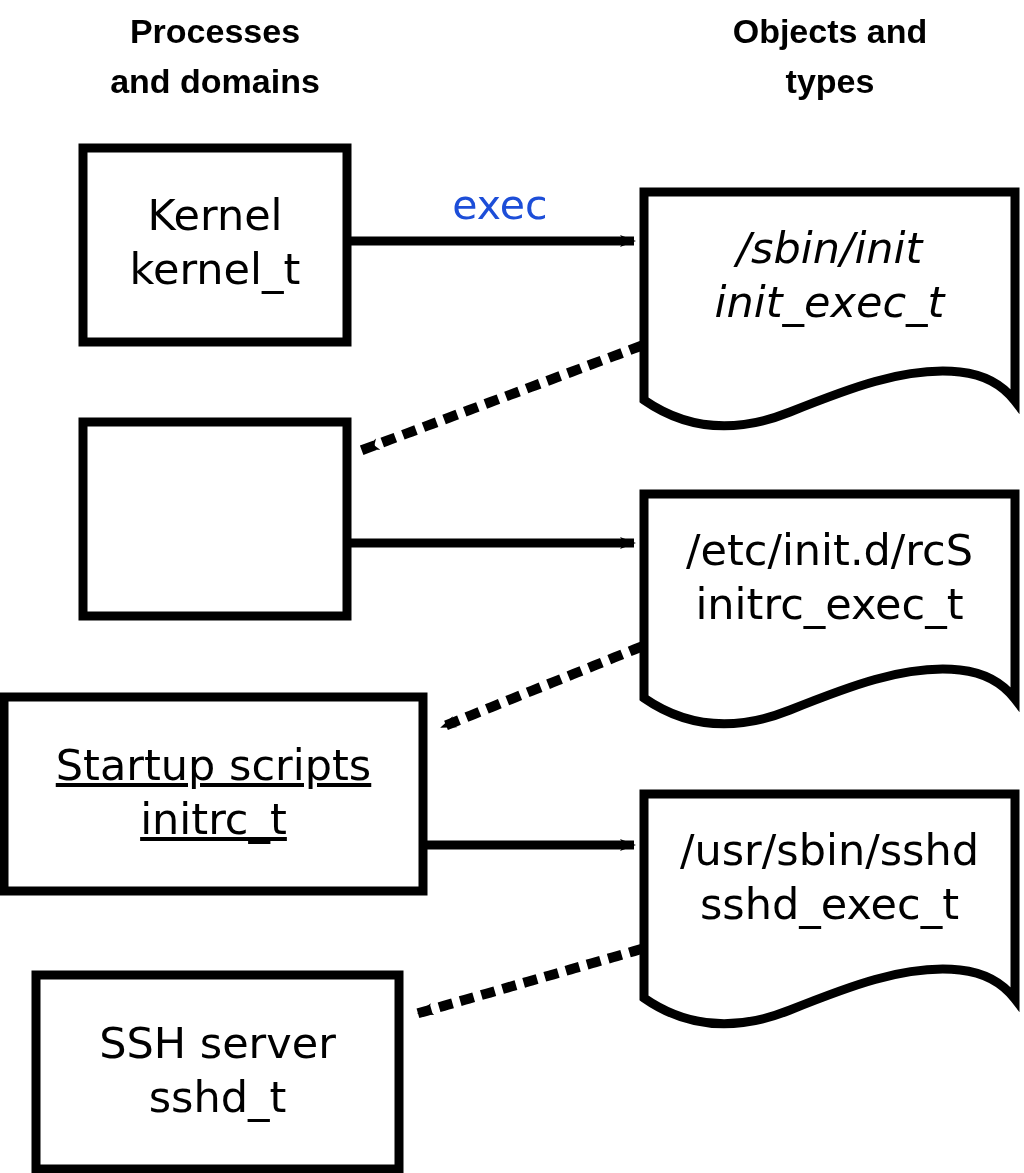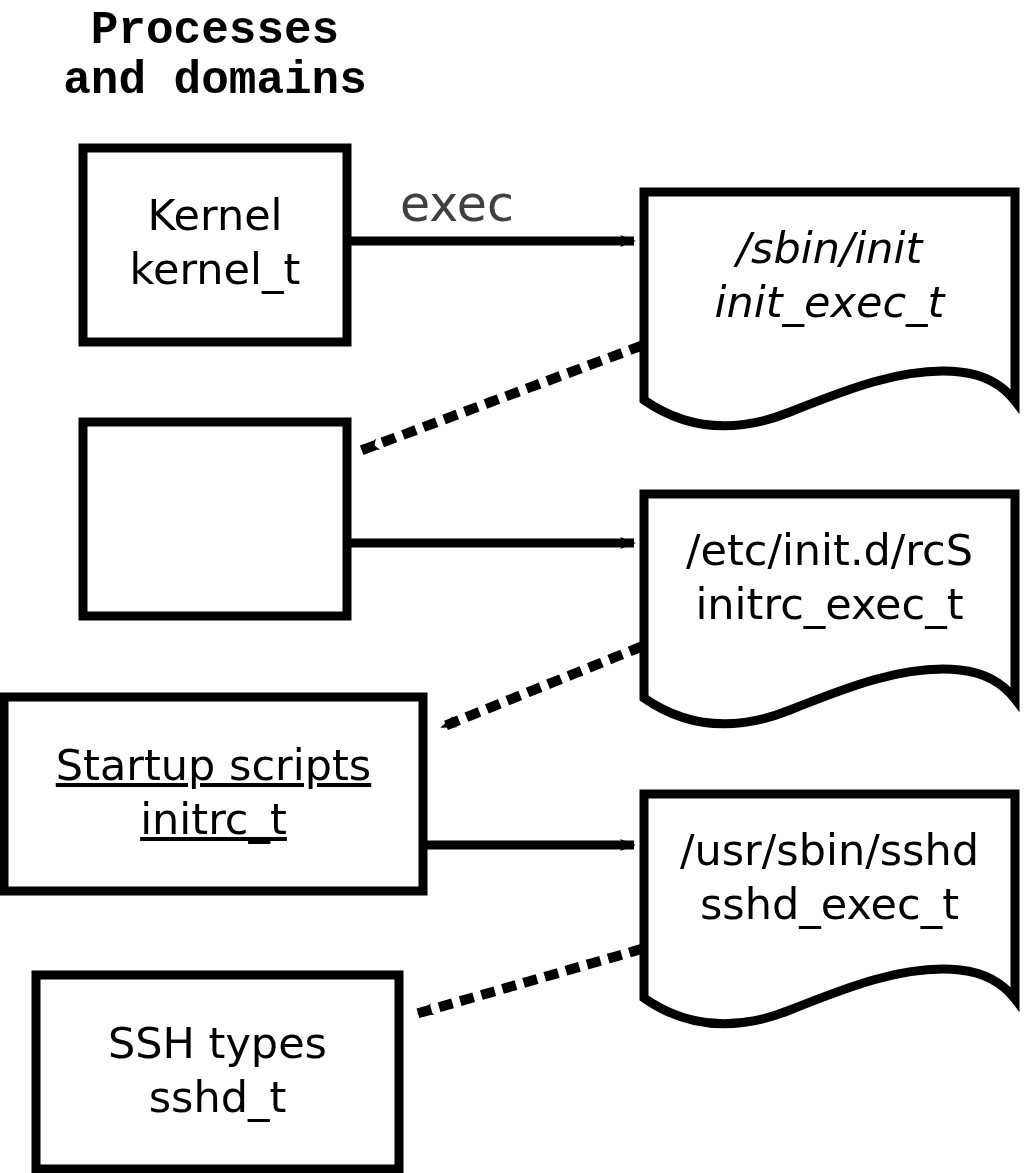--- a/index.html
+++ b/index.html
@@ -17,23 +17,23 @@
   }
   #diagram-svg {
     position: absolute;
     left: 0;
     top: 0;
     width: 1024px;
     height: 1173px;
   }
   .col-header {
     position: absolute;
-    font-family: Liberation Mono, monospace;
+    font-family: Liberation Sans, sans-serif;
     font-weight: bold;
-    font-size: 46px;
+    font-size: 34px;
     line-height: 50px;
     color: #000000;
     text-align: center;
     white-space: pre-line;
   }
   #header-processes {
     left: 45px;
     top: 6px;
     width: 340px;
   }
@@ -50,23 +50,24 @@
     line-height: 54px;
     color: #000000;
     text-align: center;
     white-space: pre-line;
     pointer-events: none;
   }
   .edge-label {
     position: absolute;
     font-family: "DejaVu Sans", "Liberation Sans", sans-serif;
     font-weight: normal;
-    font-size: 49px;
+    font-size: 41px;
     line-height: 44px;
-    color: #404040;
+    color: #1d4ed8;
+    text-align: center;
   }
 </style>
 </head>
 <body>
 
 <div id="canvas">
 
   <svg id="diagram-svg" viewBox="0 0 1024 1173" xmlns="http://www.w3.org/2000/svg">
 
     <defs>
@@ -148,29 +149,31 @@
 
     
     <g>
       <line x1="638" y1="950" x2="419" y2="1013" stroke="#000000" stroke-width="10" stroke-dasharray="4 18" stroke-linecap="square" marker-end="url(#arrowDotted)"></line>
     </g>
   </svg>
 
   <div class="col-header" id="header-processes">Processes
 and domains</div>
 
+  <div class="col-header" id="header-objects">Objects and
+types</div>
 
   <div class="node-label" style="left:83px; top:188px; width:264px;">Kernel
 kernel_t</div>
 
 
   <div class="node-label" style="left:4px; top:738px; width:419px;text-decoration:underline;">Startup scripts
 initrc_t</div>
 
-  <div class="node-label" style="left:36px; top:1016px; width:363px;">SSH types
+  <div class="node-label" style="left:36px; top:1016px; width:363px;">SSH server
 sshd_t</div>
 
   <div class="node-label" style="left:644px; top:221px; width:371px;font-style:italic;">/sbin/init
 init_exec_t</div>
 
   <div class="node-label" style="left:644px; top:523px; width:371px;">/etc/init.d/rcS
 initrc_exec_t</div>
 
   <div class="node-label" style="left:644px; top:823px; width:371px;">/usr/sbin/sshd
 sshd_exec_t</div>

